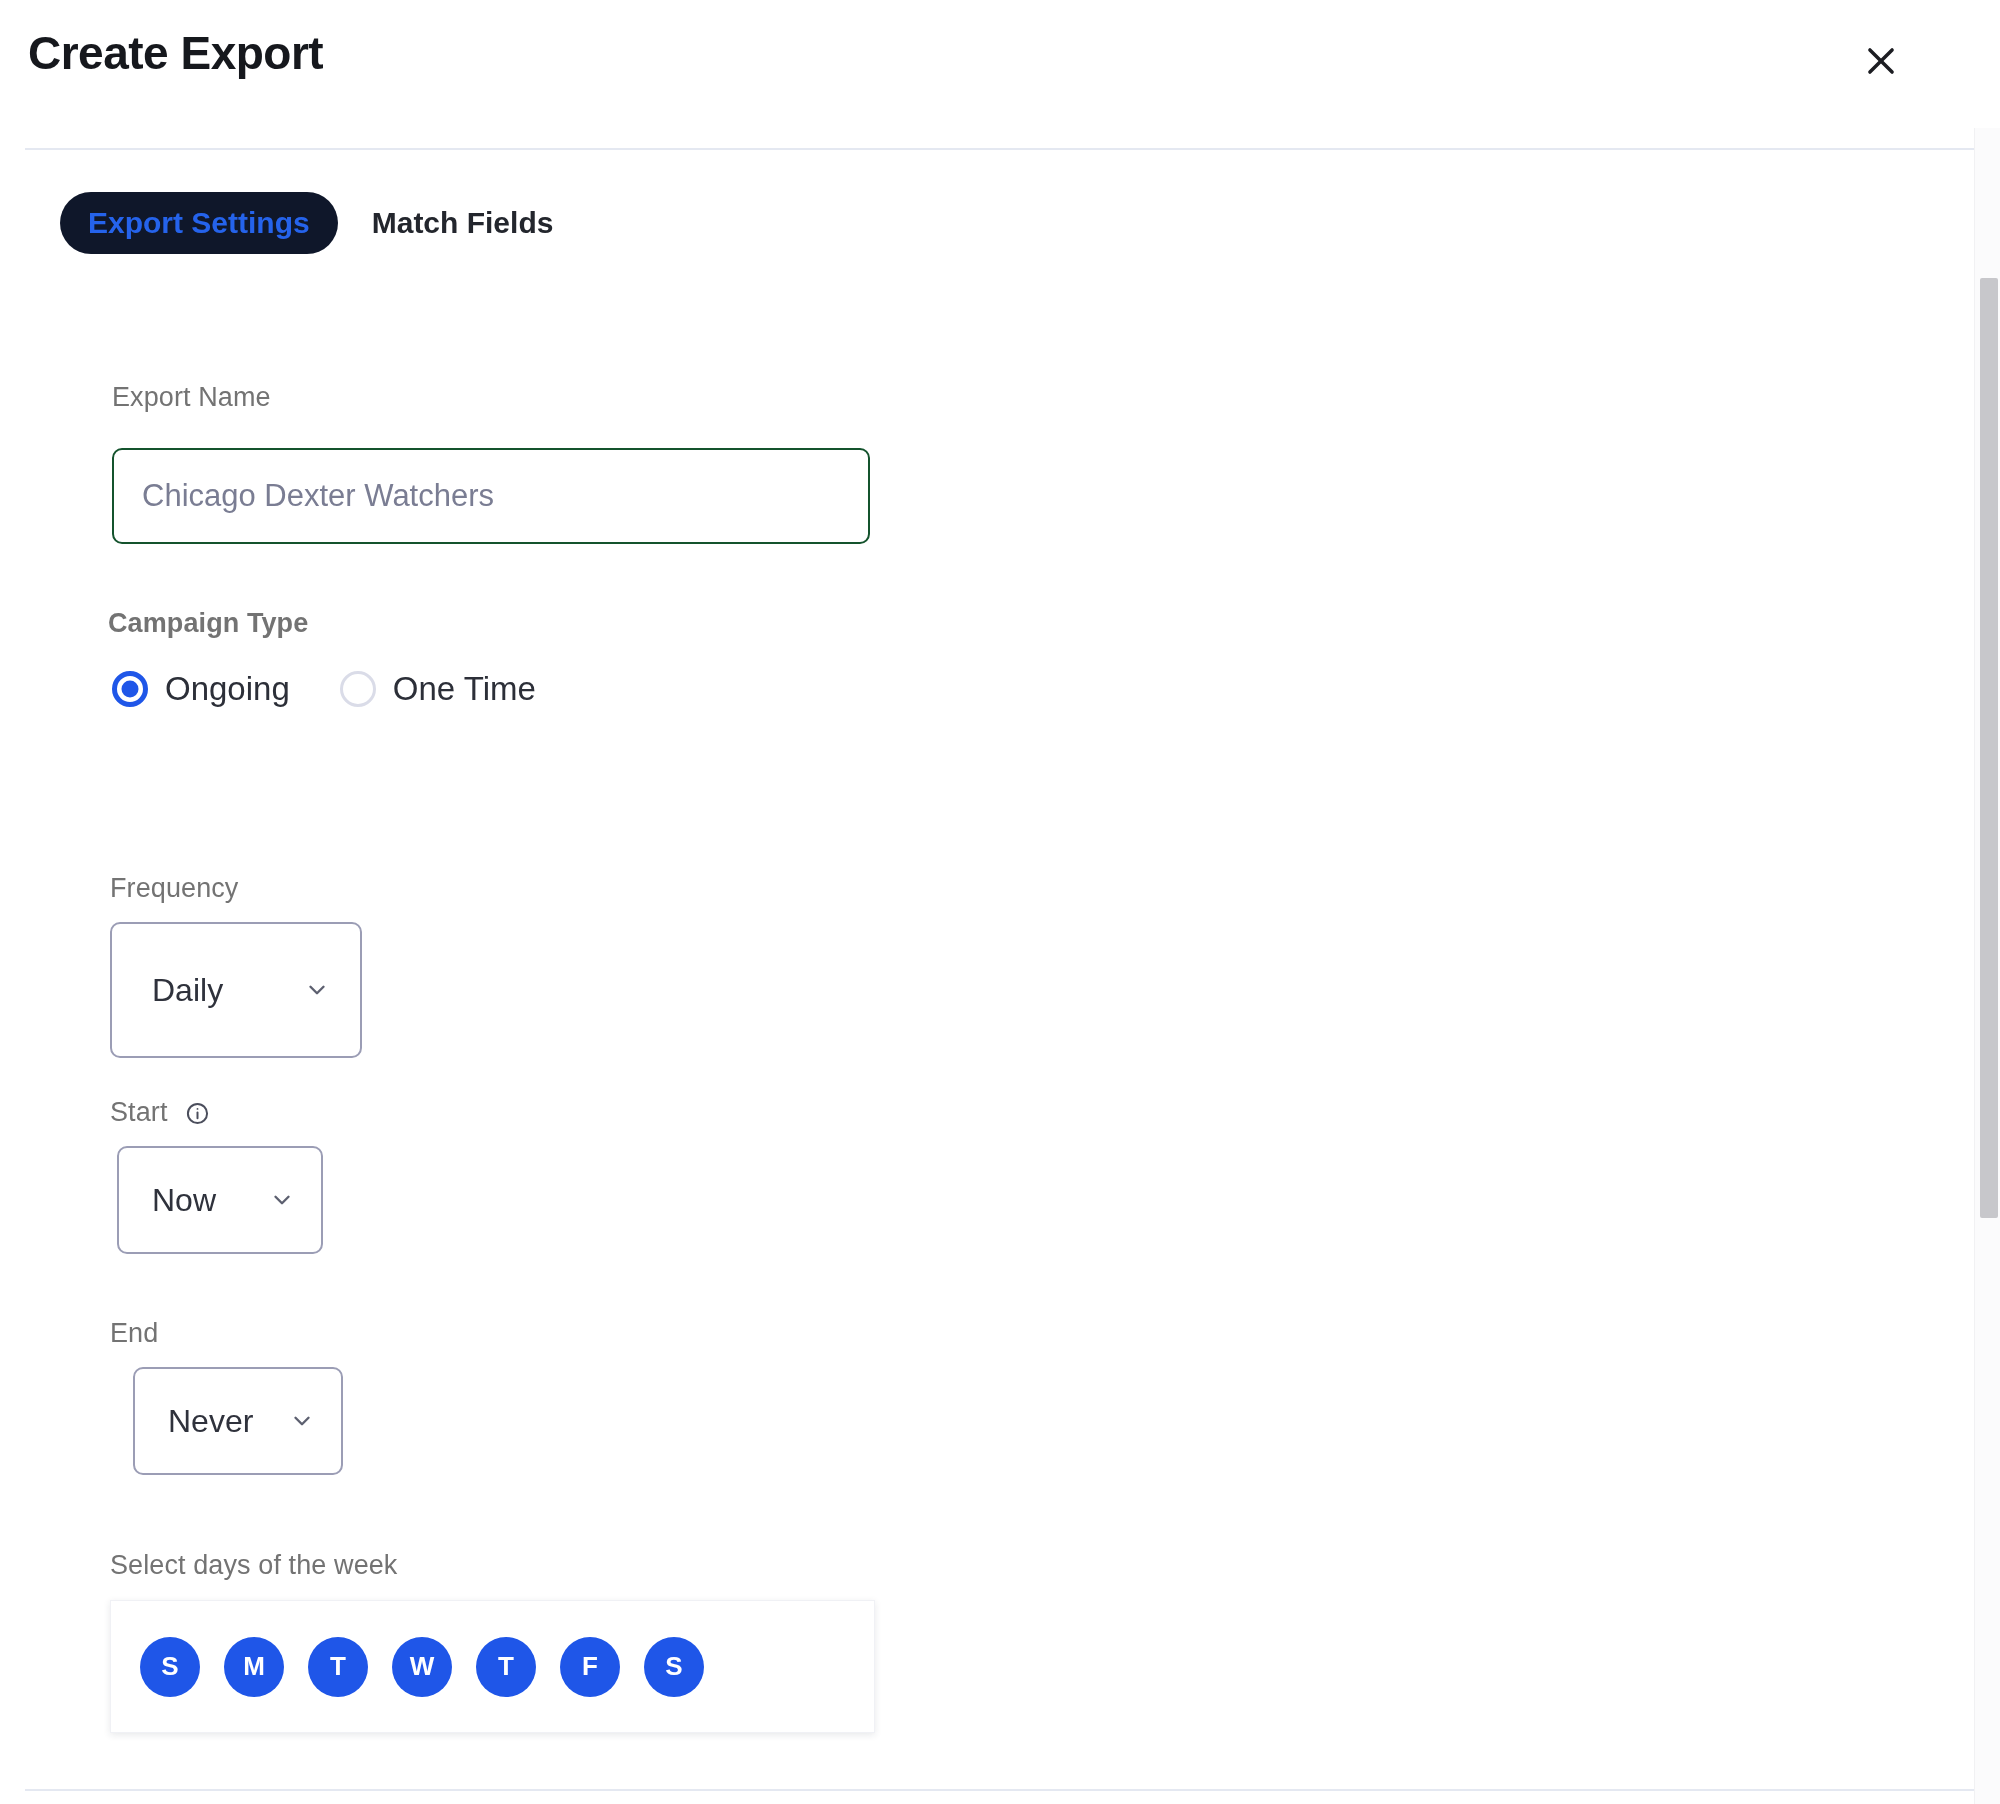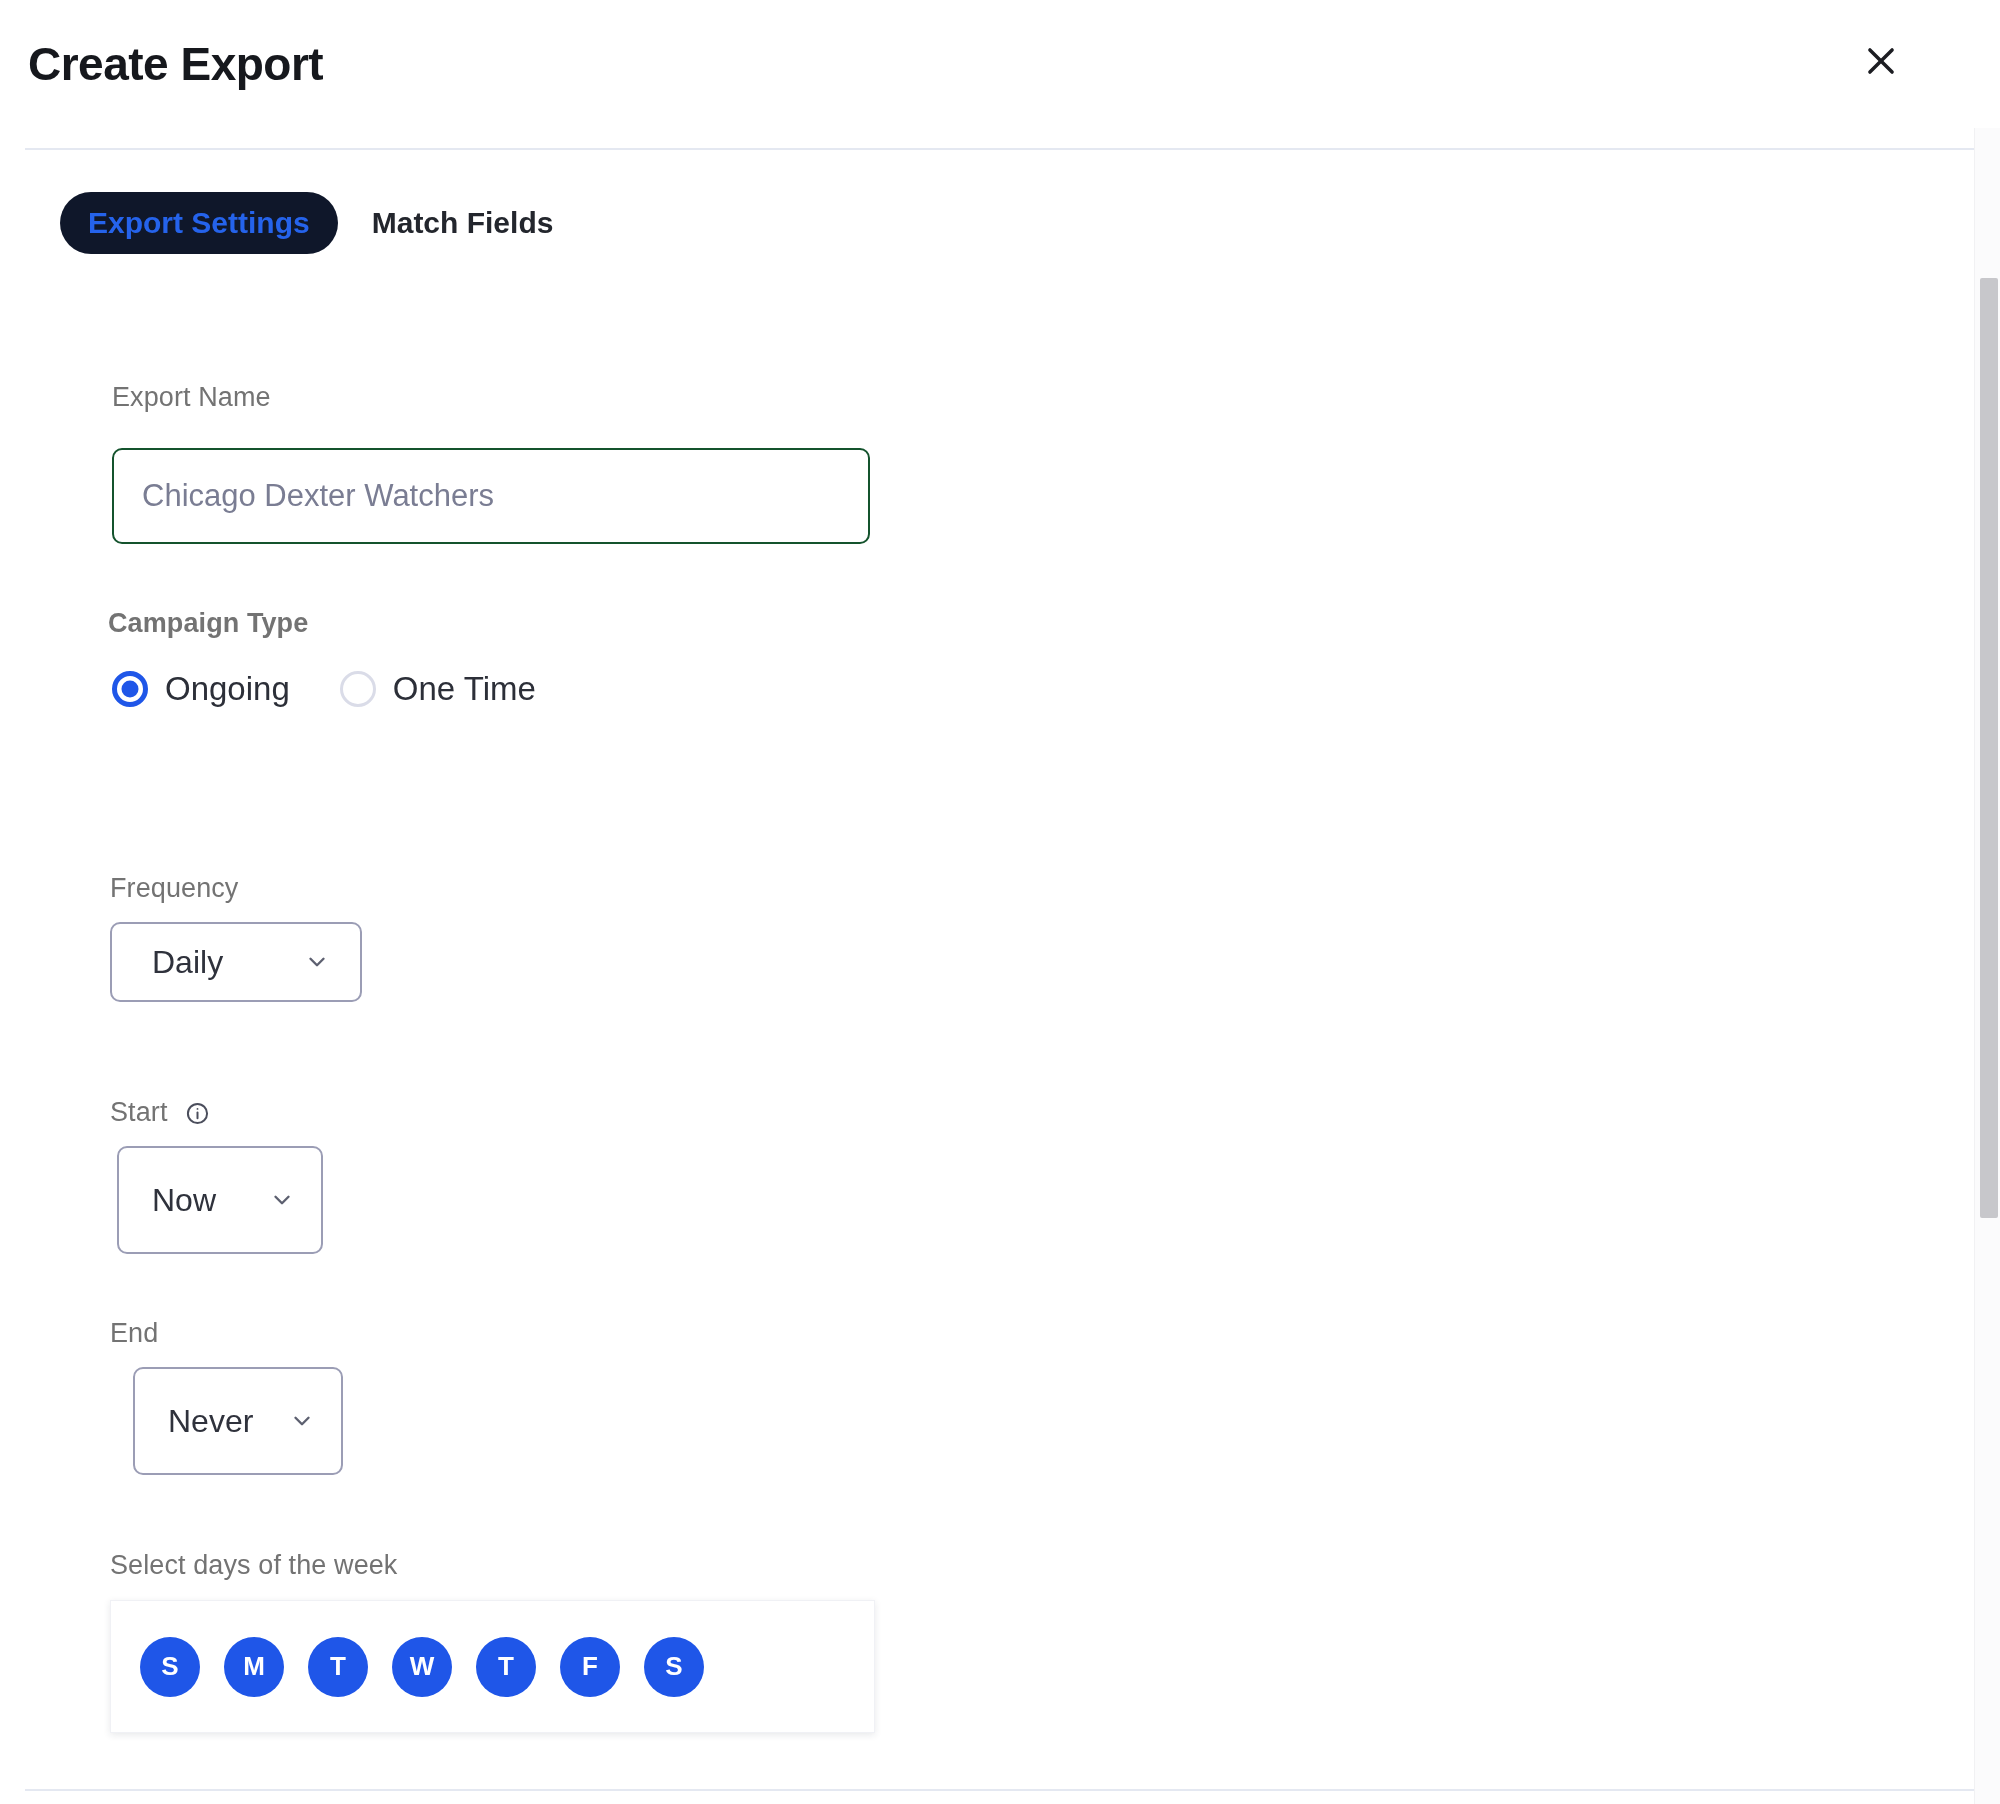--- a/index.html
+++ b/index.html
@@ -28,21 +28,20 @@
   }
 
   .modal-title {
     position: absolute;
     left: 28px;
     top: 26px;
     font-size: 46px;
     font-weight: 700;
     color: #16181d;
     letter-spacing: -0.5px;
-    margin-top: 11px;
   }
 
   .close-button {
     position: absolute;
     right: 88px;
     top: 30px;
     width: 62px;
     height: 62px;
     display: flex;
     align-items: center;
@@ -311,21 +310,21 @@
         <span class="radio-label">Ongoing</span>
       </label>
       <label class="radio-option">
         <span class="radio-mark unchecked"></span>
         <span class="radio-label">One Time</span>
       </label>
     </div>
 
     <div class="field-label" style="left:110px; top:873px;">Frequency</div>
 
-    <div class="select-box" style="left:110px; top:922px; width:252px; height:80px;">
+    <div class="select-box" style="left:110px; top:922px; width:252px; height:136px;">
       <span class="select-value" style="margin-left:40px;">Daily</span>
       <span class="chevron" style="right:30px;">
         <svg width="26" height="26" viewBox="0 0 24 24" fill="none" stroke="#5d6070" stroke-width="2.2" stroke-linecap="round" stroke-linejoin="round">
           <polyline points="6 9 12 15 18 9"></polyline>
         </svg>
       </span>
     </div>
 
     <div class="field-label" style="left:110px; top:1097px;">
       <span>Start</span>

